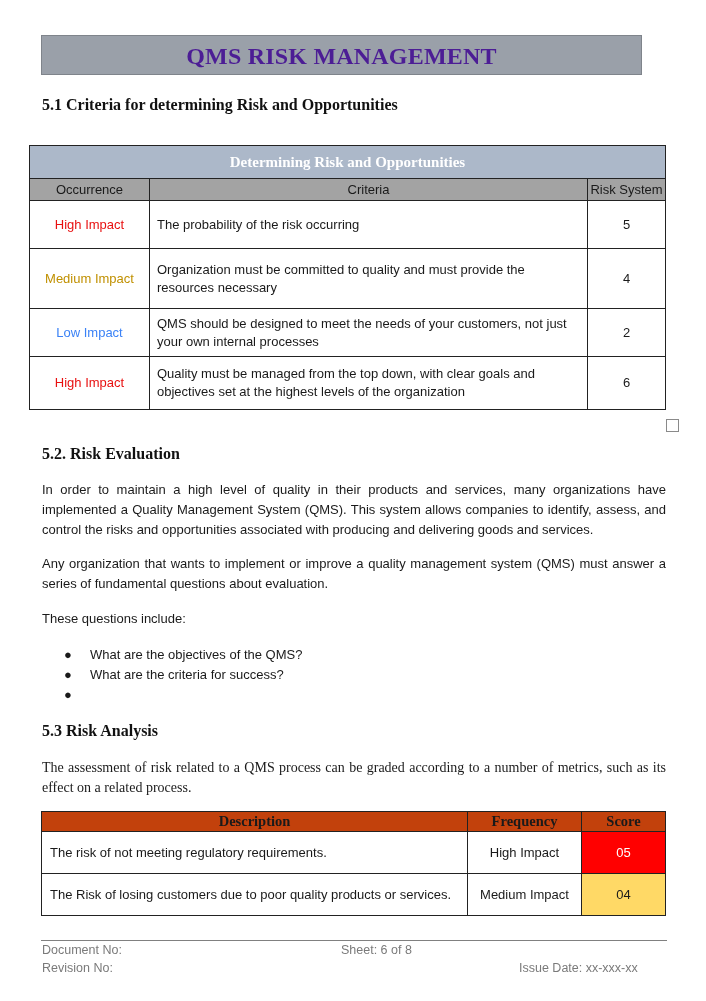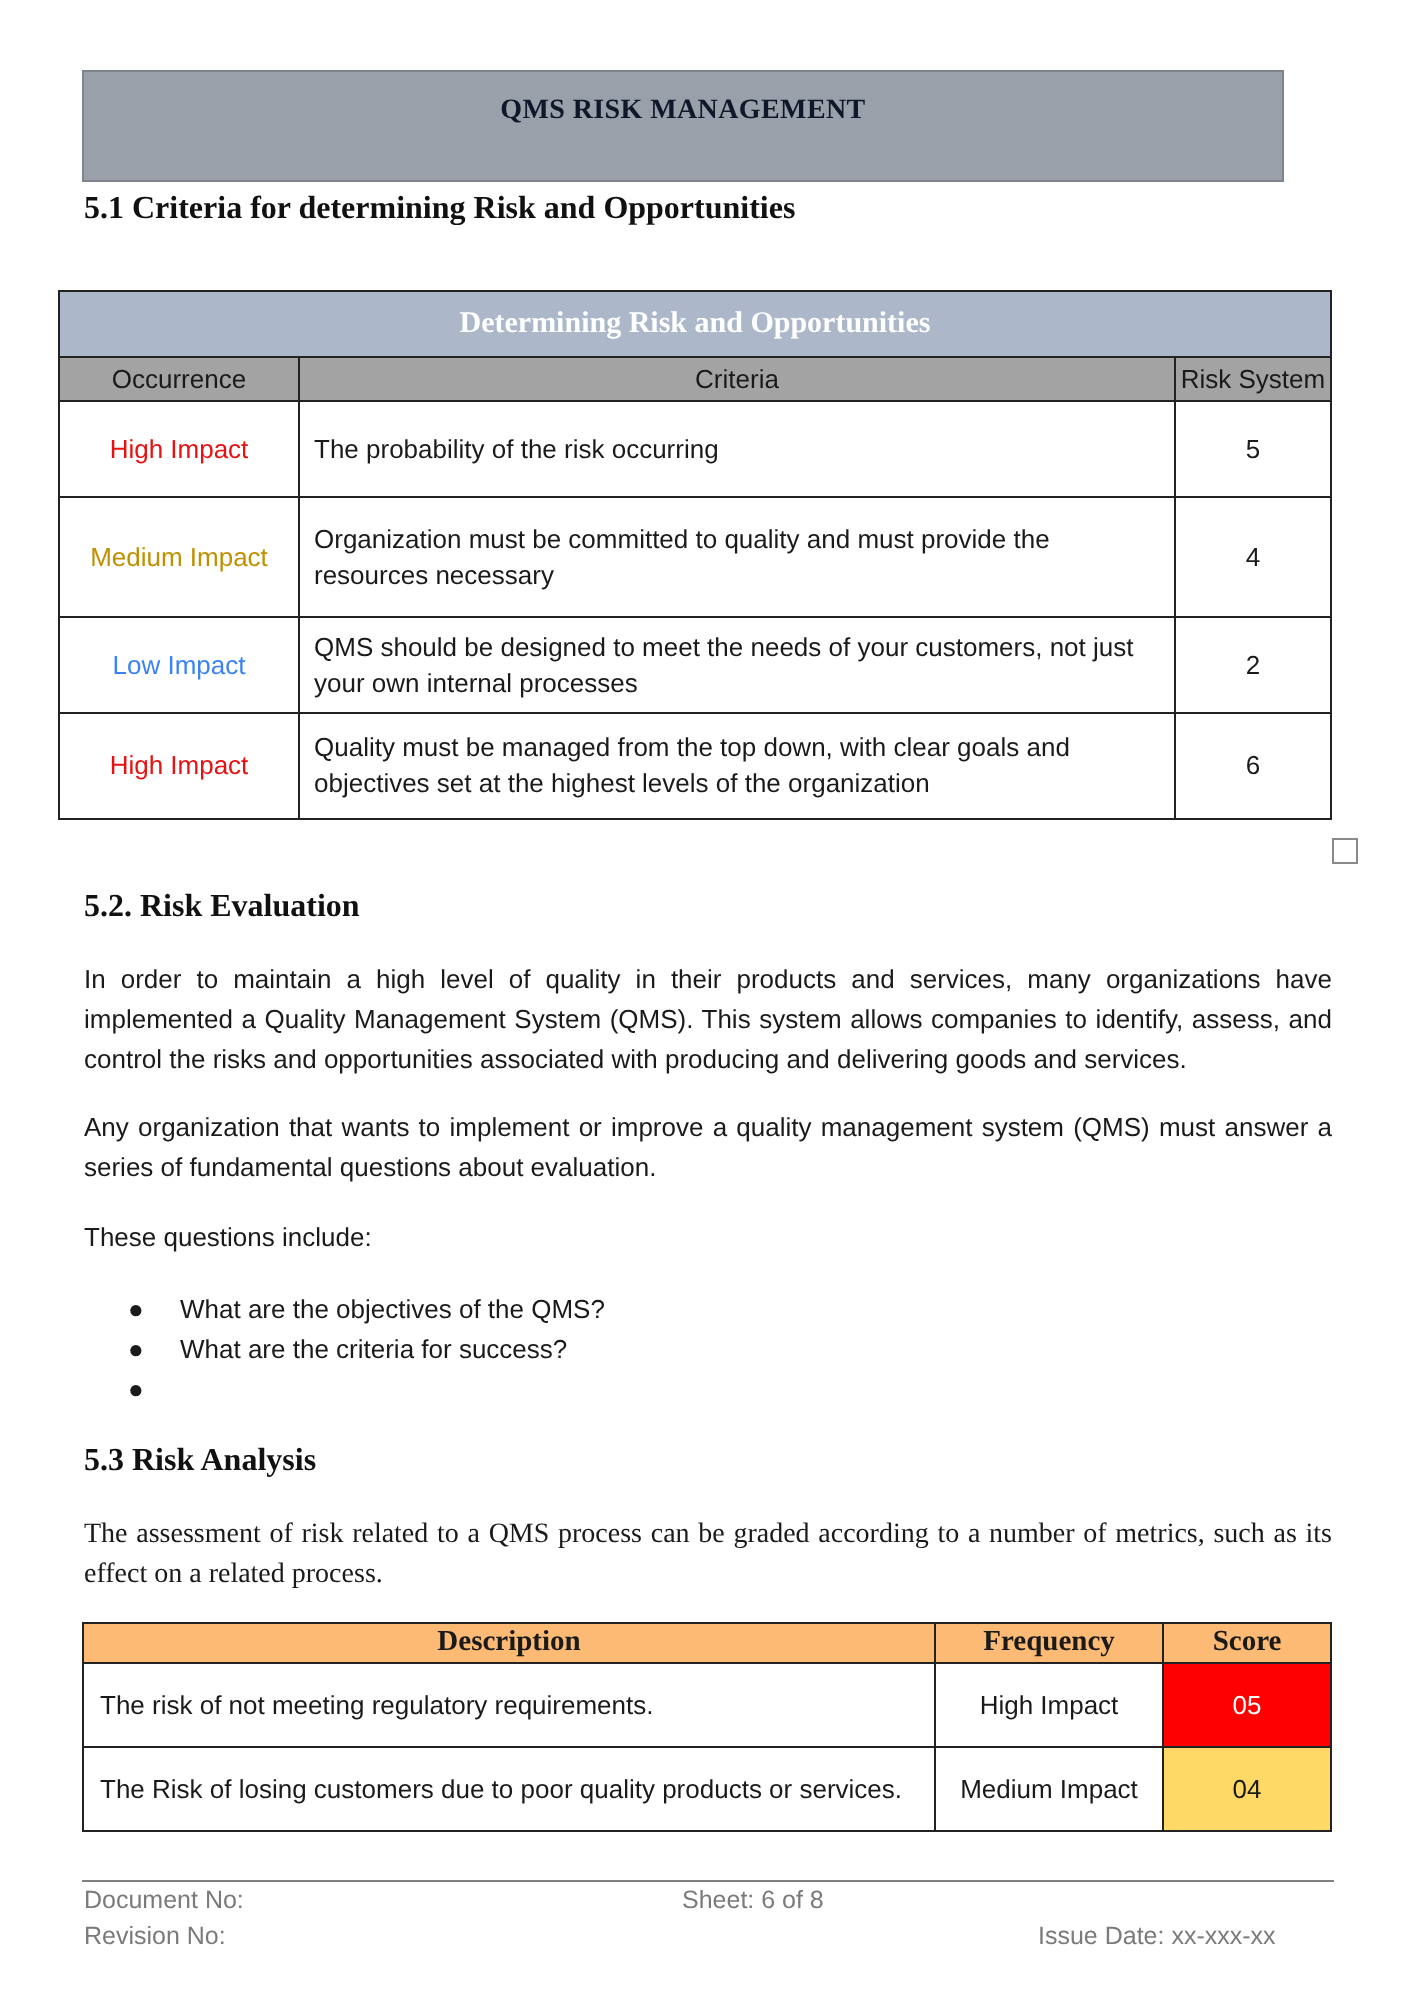--- a/index.html
+++ b/index.html
@@ -1,43 +1,43 @@
 <!DOCTYPE html>
 <html><head>
 <meta charset="utf-8">
 <style>
   html, body { margin: 0; padding: 0; background: #ffffff; }
   body { width: 706px; height: 1001px; position: relative; overflow: hidden;
          font-family: "Liberation Sans", sans-serif; color: #1a1a1a; }
   .serif { font-family: "DejaVu Serif", "Liberation Serif", serif; }
-  .banner { position: absolute; left: 41px; top: 35px; width: 601px; height: 56px;
+  .banner { position: absolute; left: 41px; top: 35px; width: 601px; height: 40px;
             background: #9aa0a9; border: 1px solid #7f848b; box-sizing: border-box;
-            color: #0f172a; font-family: "Liberation Serif", serif; font-weight: bold;
-            font-size: 14px; text-align: center; line-height: 40px; letter-spacing: 0.2px; }
+            color: #4c1d95; font-family: "Liberation Serif", serif; font-weight: bold;
+            font-size: 24px; text-align: center; line-height: 40px; letter-spacing: 0.2px; }
   .h2 { position: absolute; left: 42px; font-family: "Liberation Serif", serif; font-weight: bold;
         font-size: 16px; color: #111; }
   table { border-collapse: collapse; position: absolute; }
   td, th { border: 1px solid #222; box-sizing: border-box; }
   .t1 { left: 29px; top: 145px; width: 637px; font-size: 13px; }
   .t1 .cap { background: #acb8c9; color: #ffffff; font-family: "Liberation Serif", serif;
              font-weight: bold; font-size: 15px; height: 33px; text-align: center; }
   .t1 .hdr th { background: #a3a3a3; font-weight: normal; height: 22px; font-size: 13px; }
   .t1 td { padding: 0 7px; line-height: 18px; }
   .t1 td.occ { text-align: center; width: 120px; }
   .t1 td.lvl { text-align: center; width: 78px; }
   .c-high { color: #e81010; }
   .c-med { color: #c09000; }
   .c-low { color: #3b82f6; margin-top: 48px; }
   .para { position: absolute; left: 42px; width: 624px; font-size: 13px; line-height: 20px;
           text-align: justify; margin: 0; }
   .blist { position: absolute; left: 64px; top: 645px; margin: 0; padding: 0; list-style: none; font-size: 13px; }
   .blist li { height: 20px; line-height: 20px; position: relative; padding-left: 26px; }
   .blist li .dot { position: absolute; left: 0; top: 0; font-size: 13px; }
   .t2 { left: 41px; top: 811px; width: 625px; font-size: 13px; }
-  .t2 th { background: #fdba74; font-family: "Liberation Serif", serif; font-weight: bold;
+  .t2 th { background: #c2410c; font-family: "Liberation Serif", serif; font-weight: bold;
            font-size: 14.5px; height: 14px; }
   .t2 td { padding: 0 8px; line-height: 18px; }
   .t2 .freq { text-align: center; width: 114px; }
   .t2 .score { text-align: center; width: 84px; }
   .footer-line { position: absolute; left: 41px; top: 940px; width: 626px; height: 1px; background: #808080; }
   .foot { position: absolute; font-size: 12.5px; color: #7a7a7a; }
   .handle { position: absolute; left: 666px; top: 419px; width: 13px; height: 13px;
             border: 1px solid #8a8a8a; box-sizing: border-box; background: #fff; }
 </style>
 </head>

